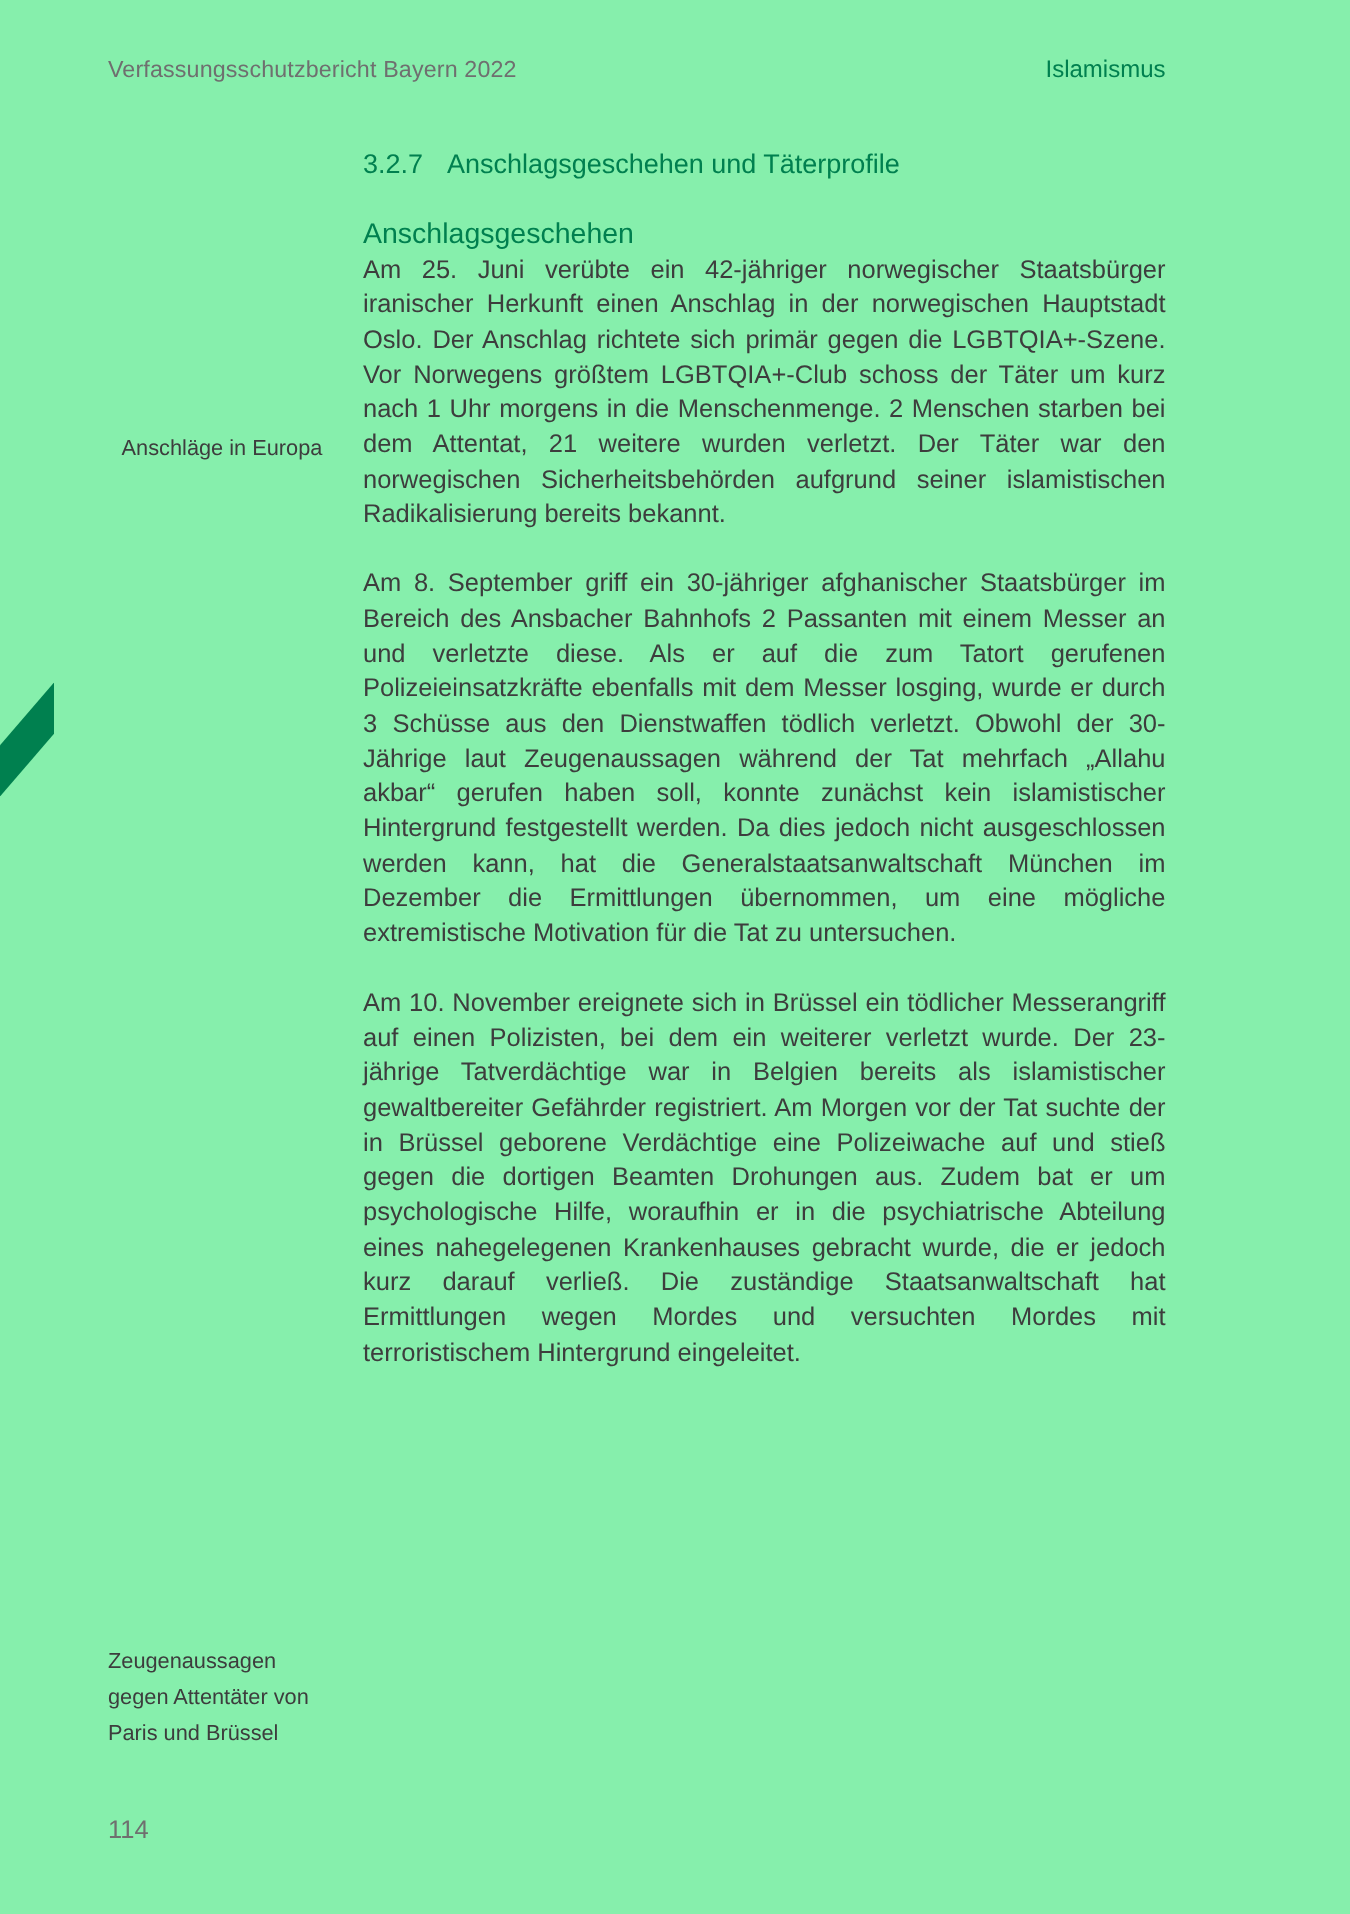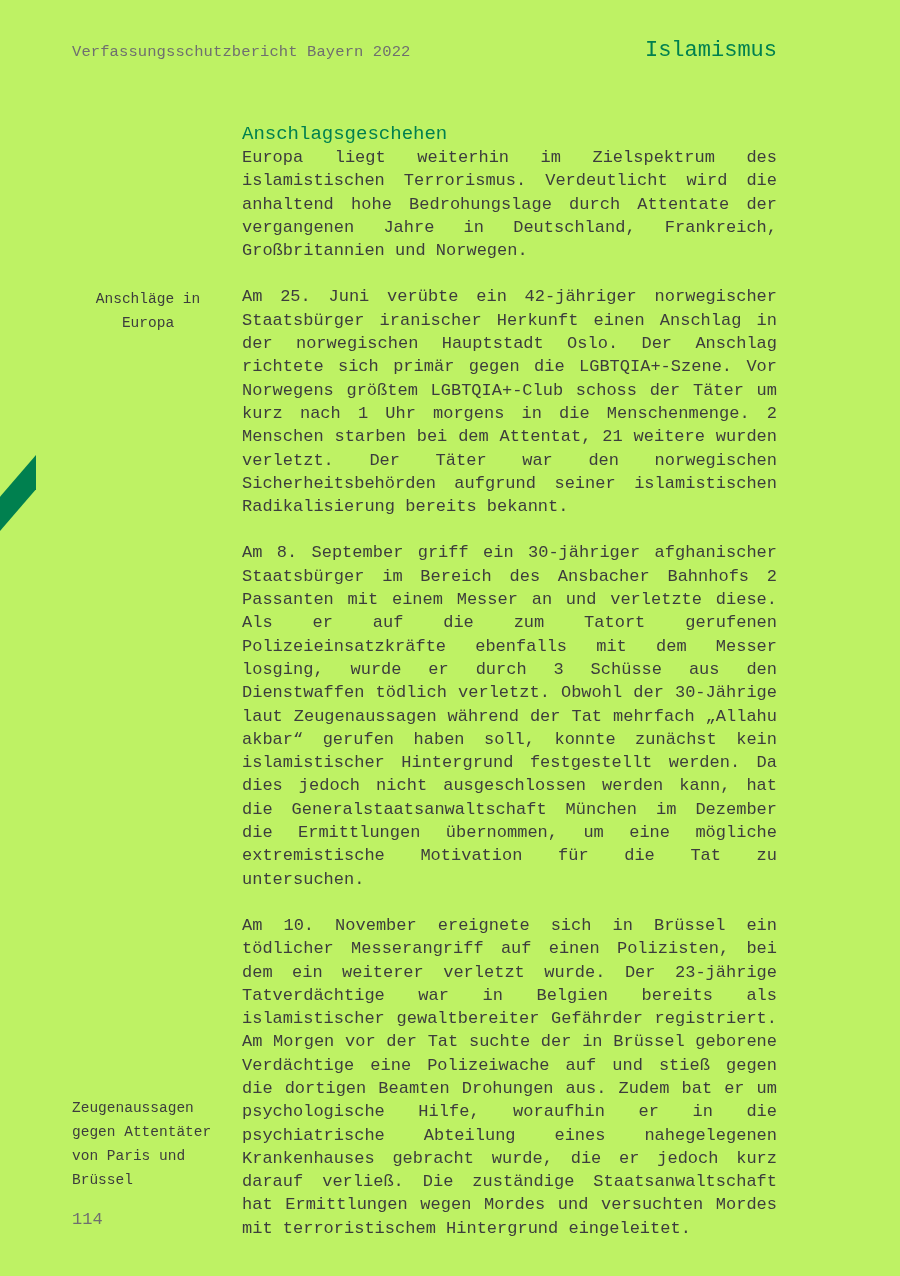--- a/index.html
+++ b/index.html
@@ -4,42 +4,42 @@
 <style>
   html, body {
     margin: 0;
     padding: 0;
     background: #ffffff;
   }
   .page {
     position: relative;
     width: 900px;
     height: 1276px;
-    background: #bef264;
-    font-family: Liberation Mono, monospace;
+    background: #86efac;
+    font-family: Liberation Sans, sans-serif;
     overflow: hidden;
   }
 
   
   .running-header {
     position: absolute;
     top: 38px;
     left: 72px;
     right: 123px;
     display: flex;
     justify-content: space-between;
     align-items: baseline;
   }
   .running-header .doc-title {
     font-size: 15.5px;
     color: #6f6f6f;
     letter-spacing: 0.1px;
   }
   .running-header .chapter-title {
-    font-size: 22px;
+    font-size: 16px;
     color: #00804f;
     font-weight: 500;
   }
 
   
   .accent-mark {
     position: absolute;
     left: 0;
     top: 455px;
     width: 36px;
@@ -117,24 +117,27 @@
   </div>
 
   <div class="accent-mark"></div>
 
   <div class="margin-note note-1">Anschläge in Europa</div>
 
   <div class="margin-note note-2">Zeugenaussagen gegen Attentäter von Paris und Brüssel</div>
 
   <div class="content">
 
+    <h2 class="section-heading">
+      <span class="section-number">3.2.7</span>
+      <span class="section-title">Anschlagsgeschehen und Täterprofile</span>
+    </h2>
 
     <h3 class="sub-heading">Anschlagsgeschehen</h3>
 
-    <p class="first-after-heading">Europa liegt weiterhin im Zielspektrum des islamistischen Terrorismus. Verdeutlicht wird die anhaltend hohe Bedrohungslage durch Attentate der vergangenen Jahre in Deutschland, Frankreich, Großbritannien und Norwegen.</p>
 
     <p>Am 25. Juni verübte ein 42-jähriger norwegischer Staatsbürger iranischer Herkunft einen Anschlag in der norwegischen Hauptstadt Oslo. Der Anschlag richtete sich primär gegen die LGBTQIA+-Szene. Vor Norwegens größtem LGBTQIA+-Club schoss der Täter um kurz nach 1 Uhr morgens in die Menschenmenge. 2 Menschen starben bei dem Attentat, 21 weitere wurden verletzt. Der Täter war den norwegischen Sicherheitsbehörden aufgrund seiner islamistischen Radikalisierung bereits bekannt.</p>
 
     <p>Am 8. September griff ein 30-jähriger afghanischer Staatsbürger im Bereich des Ansbacher Bahnhofs 2 Passanten mit einem Messer an und verletzte diese. Als er auf die zum Tatort gerufenen Polizeieinsatzkräfte ebenfalls mit dem Messer losging, wurde er durch 3 Schüsse aus den Dienstwaffen tödlich verletzt. Obwohl der 30-Jährige laut Zeugenaussagen während der Tat mehrfach „Allahu akbar“ gerufen haben soll, konnte zunächst kein islamistischer Hintergrund festgestellt werden. Da dies jedoch nicht ausgeschlossen werden kann, hat die Generalstaatsanwaltschaft München im Dezember die Ermittlungen übernommen, um eine mögliche extremistische Motivation für die Tat zu untersuchen.</p>
 
     <p>Am 10. November ereignete sich in Brüssel ein tödlicher Messerangriff auf einen Polizisten, bei dem ein weiterer verletzt wurde. Der 23-jährige Tatverdächtige war in Belgien bereits als islamistischer gewaltbereiter Gefährder registriert. Am Morgen vor der Tat suchte der in Brüssel geborene Verdächtige eine Polizeiwache auf und stieß gegen die dortigen Beamten Drohungen aus. Zudem bat er um psychologische Hilfe, woraufhin er in die psychiatrische Abteilung eines nahegelegenen Krankenhauses gebracht wurde, die er jedoch kurz darauf verließ. Die zuständige Staatsanwaltschaft hat Ermittlungen wegen Mordes und versuchten Mordes mit terroristischem Hintergrund eingeleitet.</p>
 
 
   </div>
 

